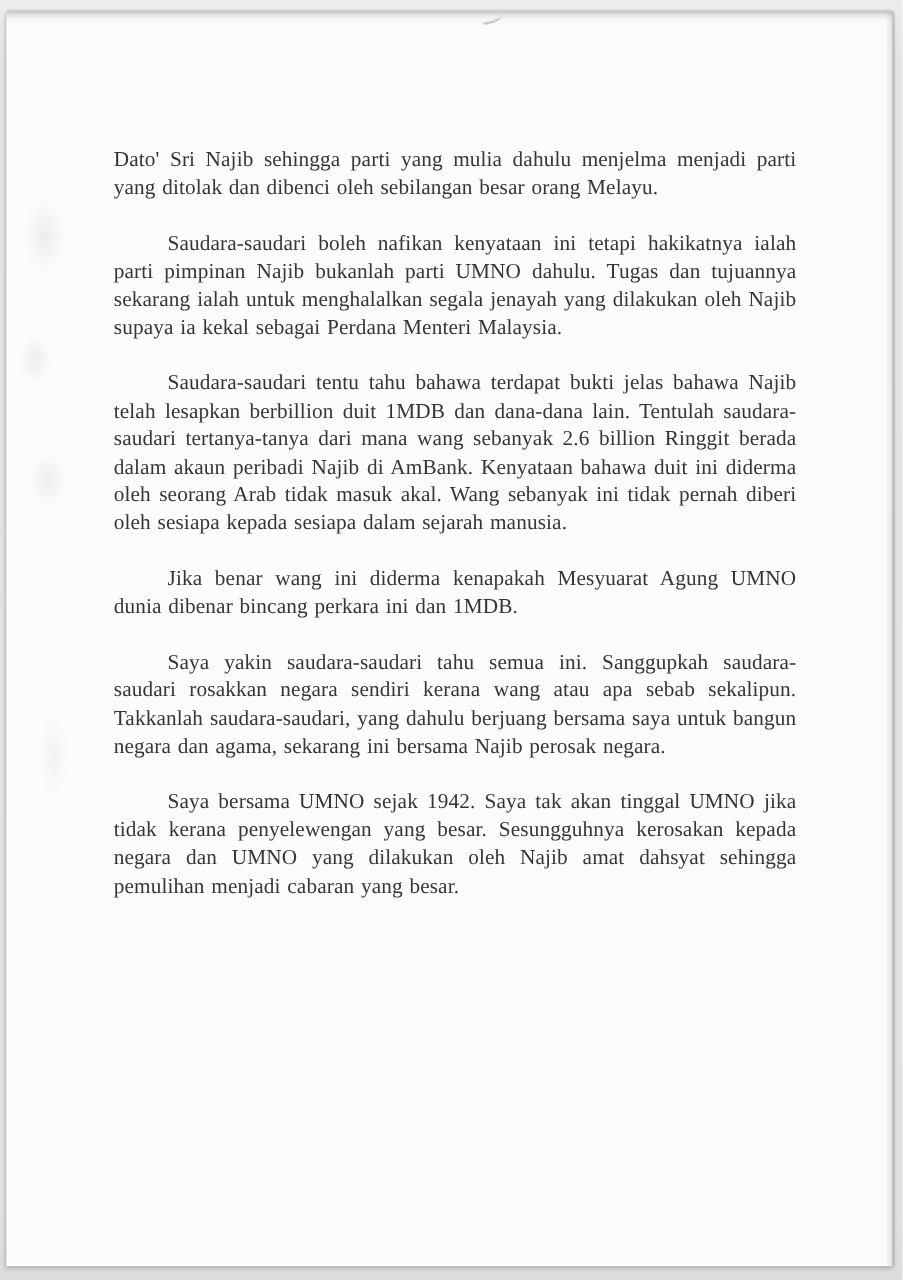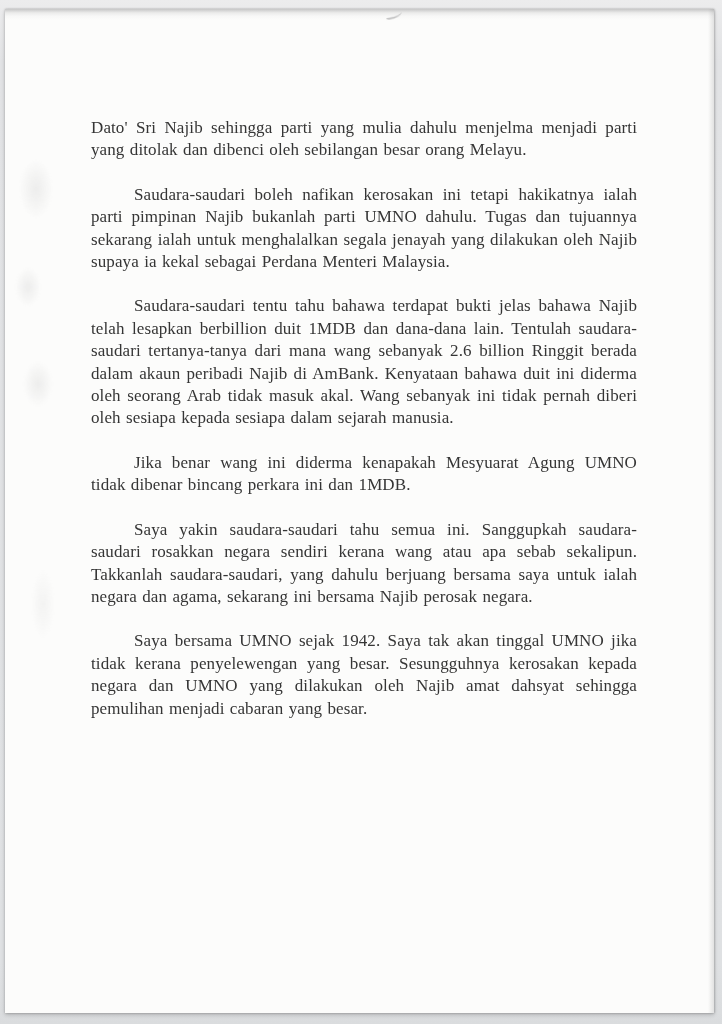--- a/index.html
+++ b/index.html
@@ -118,21 +118,21 @@
   <div class="page">
 
     <div class="fold-mark"></div>
     <div class="smudge s1"></div>
     <div class="smudge s2"></div>
     <div class="smudge s3"></div>
     <div class="smudge s4"></div>
 
     <div class="letter">
       <p>Dato' Sri Najib sehingga parti yang mulia dahulu menjelma menjadi parti yang ditolak dan dibenci oleh sebilangan besar orang Melayu.</p>
-      <p class="indent">Saudara-saudari boleh nafikan kerosakan ini tetapi hakikatnya ialah parti pimpinan Najib bukanlah parti UMNO dahulu. Tugas dan tujuannya sekarang ialah untuk menghalalkan segala jenayah yang dilakukan oleh Najib supaya ia kekal sebagai Perdana Menteri Malaysia.</p>
+      <p class="indent">Saudara-saudari boleh nafikan kenyataan ini tetapi hakikatnya ialah parti pimpinan Najib bukanlah parti UMNO dahulu. Tugas dan tujuannya sekarang ialah untuk menghalalkan segala jenayah yang dilakukan oleh Najib supaya ia kekal sebagai Perdana Menteri Malaysia.</p>
       <p class="indent">Saudara-saudari tentu tahu bahawa terdapat bukti jelas bahawa Najib telah lesapkan berbillion duit 1MDB dan dana-dana lain. Tentulah saudara-saudari tertanya-tanya dari mana wang sebanyak 2.6 billion Ringgit berada dalam akaun peribadi Najib di AmBank. Kenyataan bahawa duit ini diderma oleh seorang Arab tidak masuk akal. Wang sebanyak ini tidak pernah diberi oleh sesiapa kepada sesiapa dalam sejarah manusia.</p>
-      <p class="indent">Jika benar wang ini diderma kenapakah Mesyuarat Agung UMNO tidak dibenar bincang perkara ini dan 1MDB.</p>
-      <p class="indent">Saya yakin saudara-saudari tahu semua ini. Sanggupkah saudara-saudari rosakkan negara sendiri kerana wang atau apa sebab sekalipun. Takkanlah saudara-saudari, yang dahulu berjuang bersama saya untuk ialah negara dan agama, sekarang ini bersama Najib perosak negara.</p>
+      <p class="indent">Jika benar wang ini diderma kenapakah Mesyuarat Agung UMNO dunia dibenar bincang perkara ini dan 1MDB.</p>
+      <p class="indent">Saya yakin saudara-saudari tahu semua ini. Sanggupkah saudara-saudari rosakkan negara sendiri kerana wang atau apa sebab sekalipun. Takkanlah saudara-saudari, yang dahulu berjuang bersama saya untuk bangun negara dan agama, sekarang ini bersama Najib perosak negara.</p>
       <p class="indent">Saya bersama UMNO sejak 1942. Saya tak akan tinggal UMNO jika tidak kerana penyelewengan yang besar. Sesungguhnya kerosakan kepada negara dan UMNO yang dilakukan oleh Najib amat dahsyat sehingga pemulihan menjadi cabaran yang besar.</p>
     </div>
 
   </div>
 </div>
 
 </body></html>

